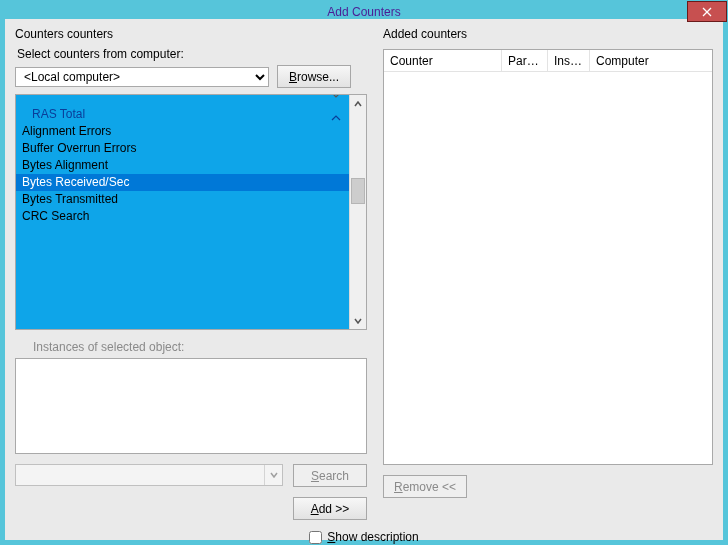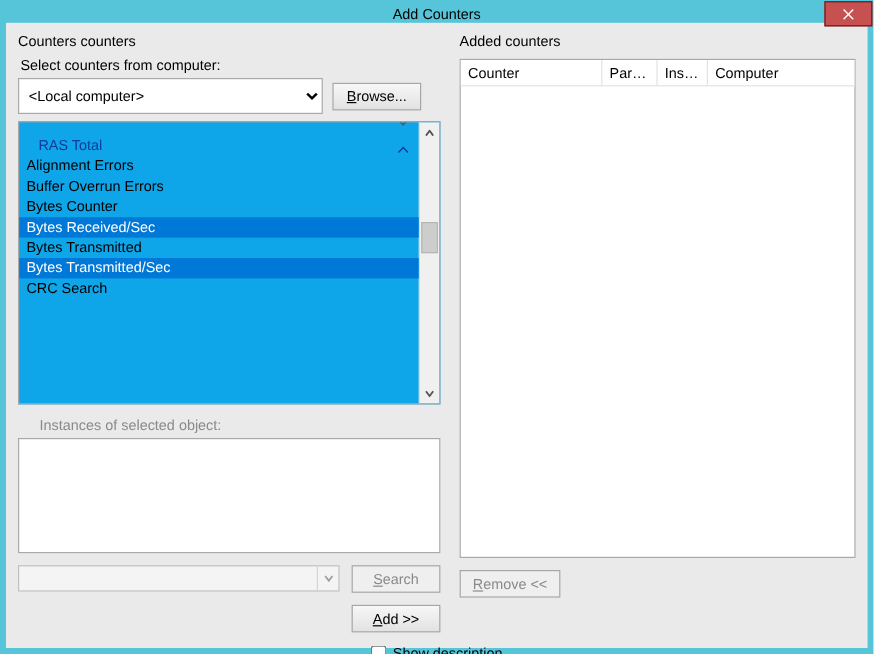--- a/index.html
+++ b/index.html
@@ -24,21 +24,21 @@
   .titlebar {
     height: 24px;
     background: #56c5da;
     display: flex;
     align-items: center;
     position: relative;
   }
   .titlebar .title {
     flex: 1;
     text-align: center;
-    color: #000000;
+    color: #4c1d95;
     font-size: 12px;
   }
   .close-btn {
     position: absolute;
     right: -4px;
     top: -4px;
     width: 40px;
     height: 21px;
     background: #c75050;
     border: 1px solid #6a1a1a;
@@ -67,21 +67,21 @@
     font-size: 12px;
     color: #000;
     padding: 0;
     margin-bottom: 4px;
   }
 
   .sub-label { font-size: 12px; margin: 2px 0 4px 2px; }
 
   .row { display: flex; gap: 8px; align-items: center; }
   select.combo, input.combo {
-    height: 30px;
+    height: 20px;
     border: 1px solid #a9a9a9;
     background: #fff;
     font: inherit;
     padding: 0 4px;
   }
   select.combo { width: 254px; }
   .btn {
     height: 23px;
     min-width: 74px;
     padding: 0 10px;
@@ -268,24 +268,23 @@
                     </svg></span>
               </div>
               <div class="ci cat" style="padding-left:16px;">
                 <span>RAS Total</span>
                 <span class="chev up"><svg width="10" height="8" viewBox="0 0 10 8">
                       <polyline points="1,6 5,2 9,6"></polyline>
                     </svg></span>
               </div>
               <div class="ci">Alignment Errors</div>
               <div class="ci">Buffer Overrun Errors</div>
-              <div class="ci">Bytes Counter</div>
+              <div class="ci">Bytes Alignment</div>
               <div class="ci sel">Bytes Received/Sec</div>
               <div class="ci">Bytes Transmitted</div>
-              <div class="ci sel">Bytes Transmitted/Sec</div>
               <div class="ci">CRC Search</div>
             </div>
             <div class="vscroll">
               <div class="arrow">
                   <svg width="8" height="6" viewBox="0 0 8 6">
                     <polyline points="1,5 4,1 7,5"></polyline>
                   </svg>
                 </div>
               <div class="track">
                 <div class="thumb"></div>

